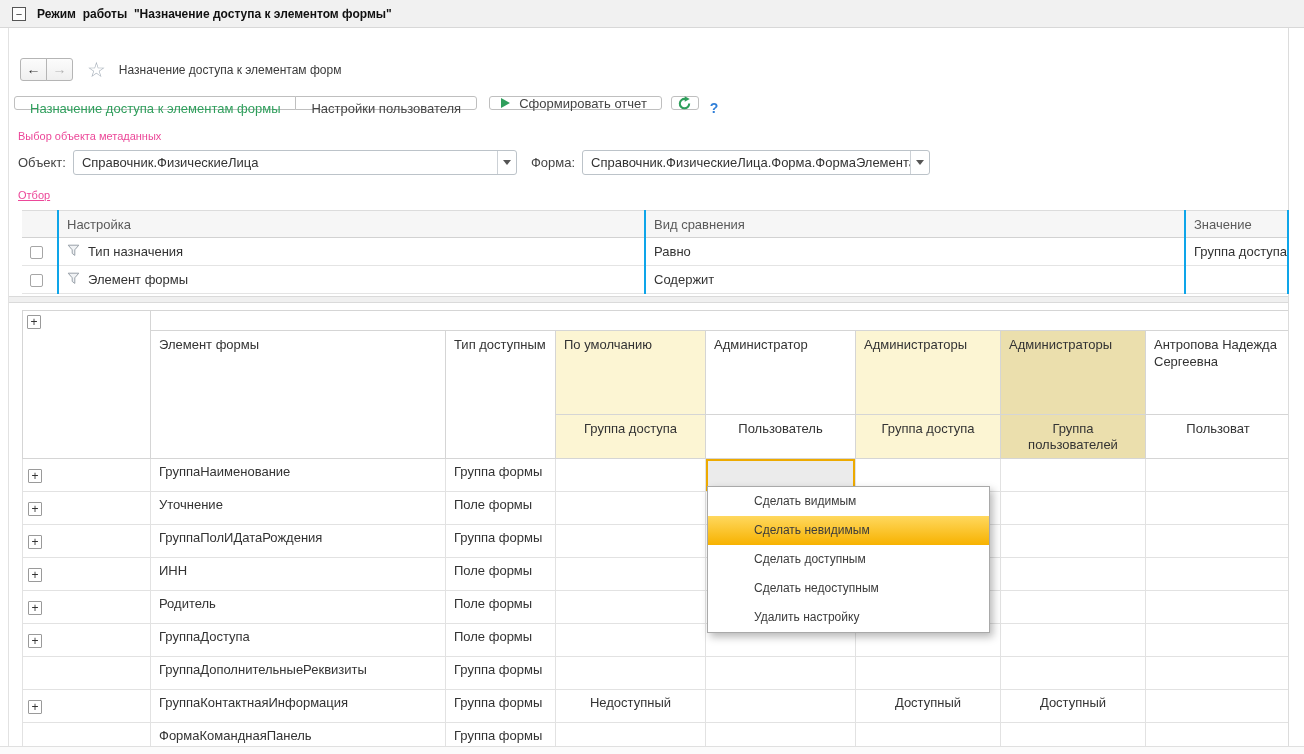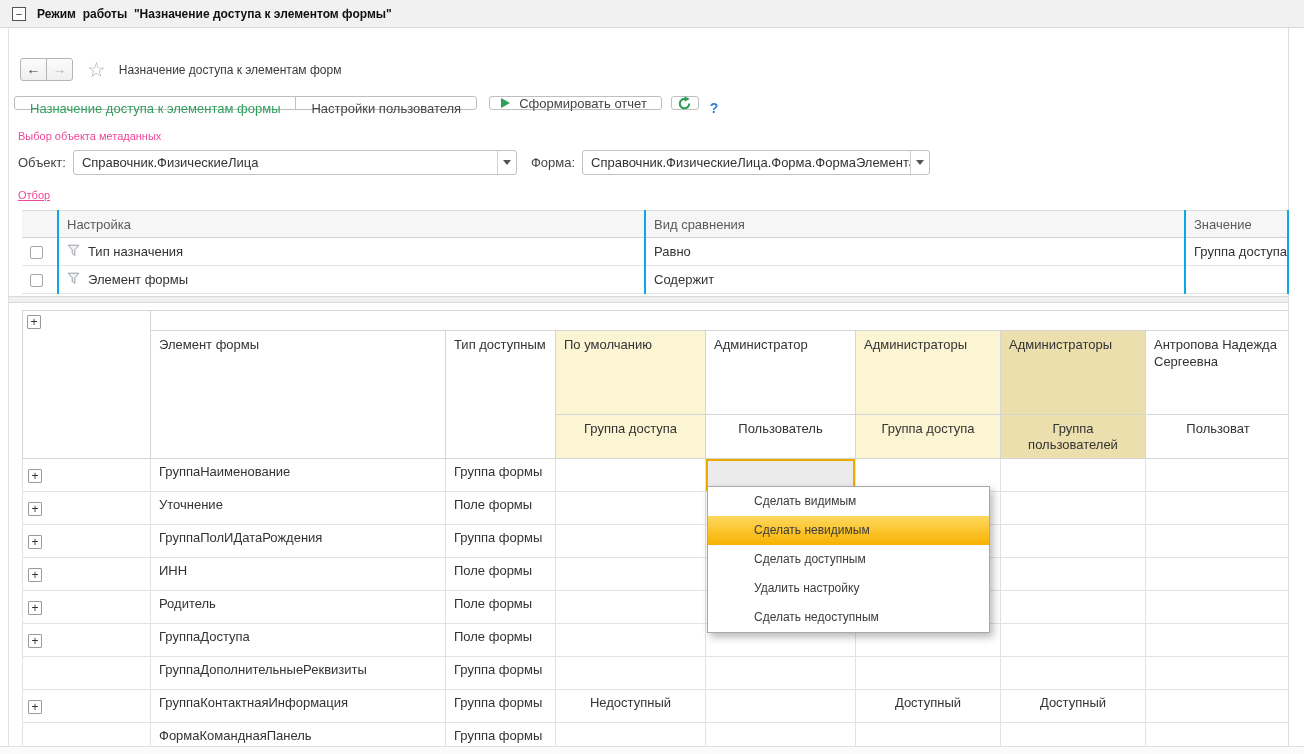--- a/index.html
+++ b/index.html
@@ -326,17 +326,17 @@
         <td></td>
       </tr>
     </tbody>
       </table>
   </div>
 
   <div class="ctxmenu">
     <div class="mi">Сделать видимым</div>
     <div class="mi hl">Сделать невидимым</div>
     <div class="mi">Сделать доступным</div>
+    <div class="mi">Сделать недоступным</div>
     <div class="mi">Удалить настройку</div>
-    <div class="mi">Сделать недоступным</div>
   </div>
 
 </div>
 
 </body></html>

